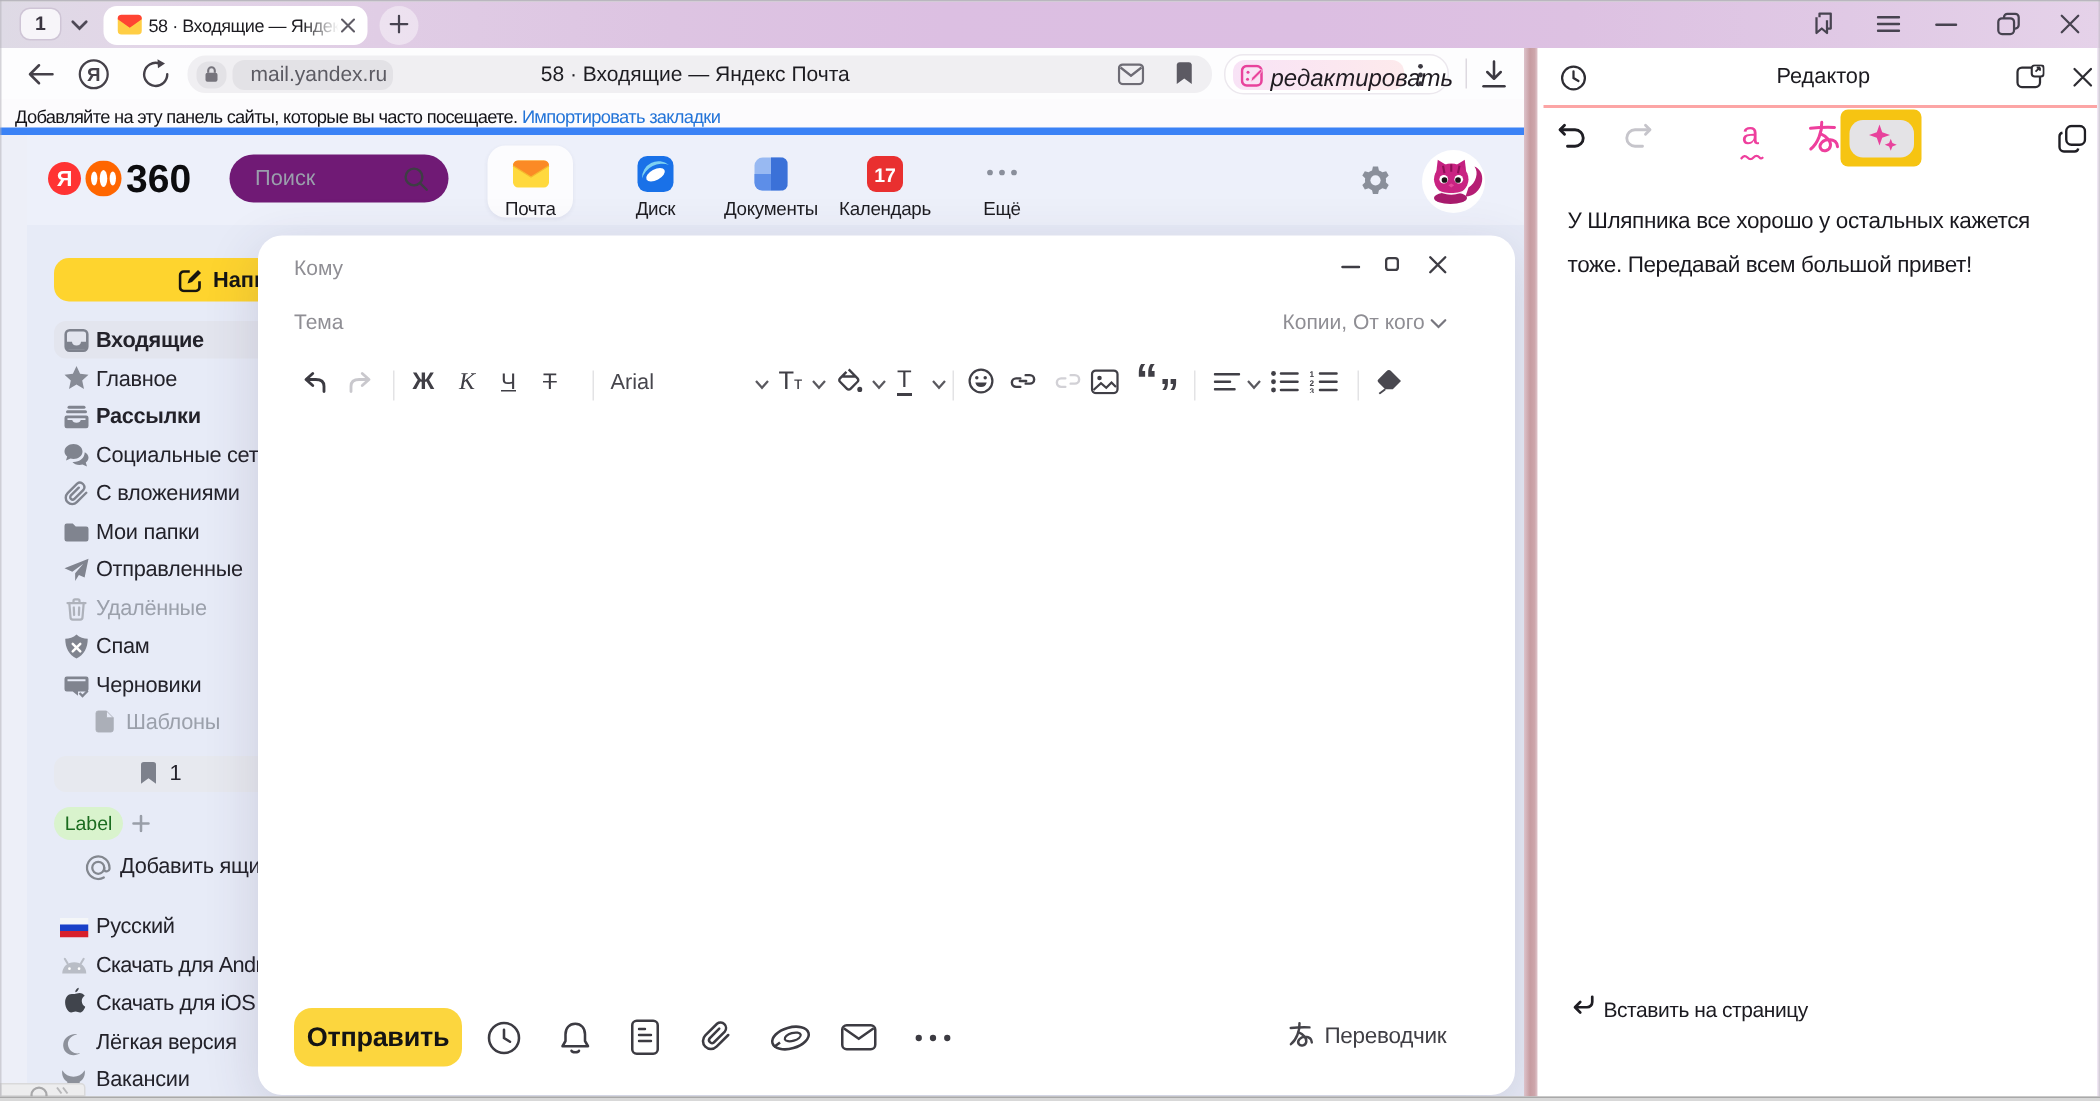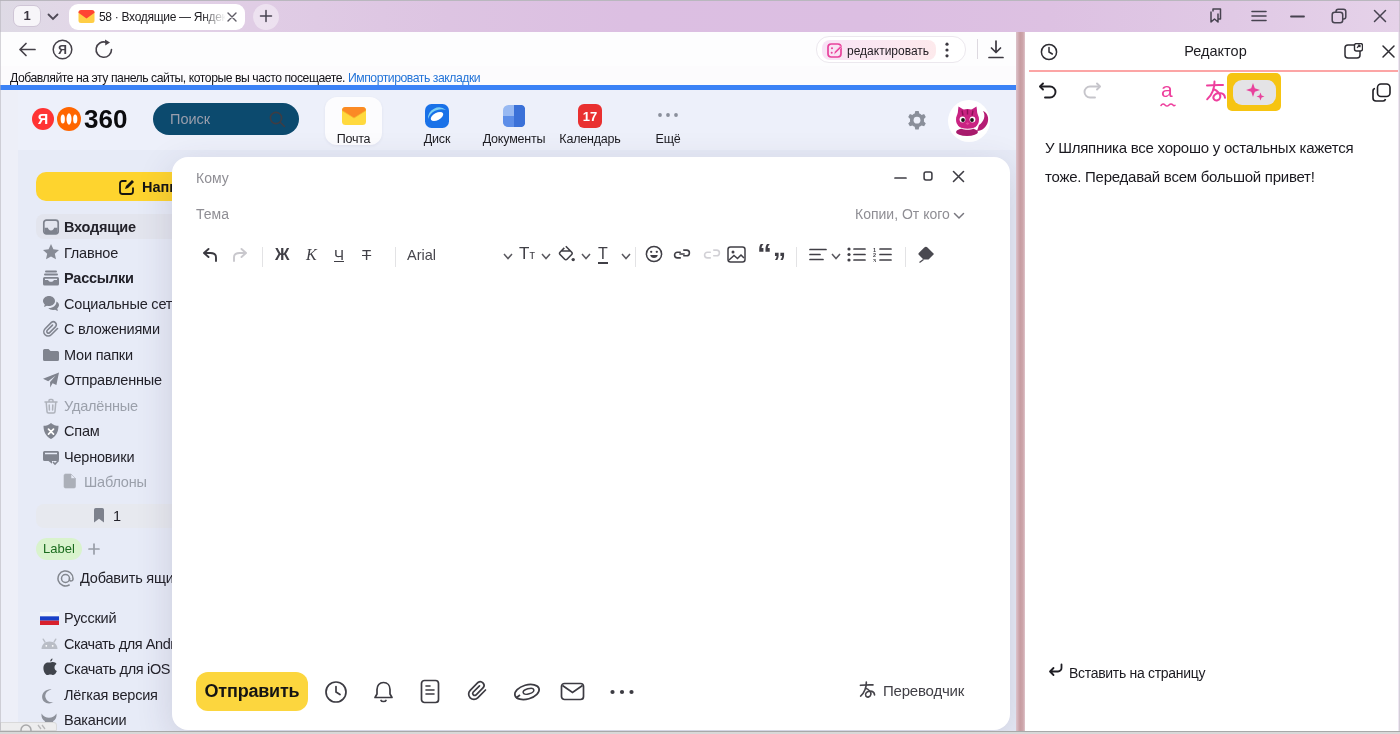--- a/index.html
+++ b/index.html
@@ -14,29 +14,29 @@
 #tab { left:69px; top:4px; width:176px; height:26px; background:#fff; border-radius:9px; }
 #tab .ttl { position:absolute; left:30px; top:6px; width:128px; font-size:12px; letter-spacing:-.3px; color:#1c1b20; white-space:nowrap; overflow:hidden;
   -webkit-mask-image:linear-gradient(90deg,#000 80%,transparent 99%); }
 #newtab { left:253px; top:4px; width:26px; height:26px; background:rgba(255,255,255,.42); border-radius:50%; }
 #btoolbar { left:0; top:32px; width:1016px; height:34px; background:#fdfdfe; }
 #addrbar { left:125px; top:37px; width:683px; height:25px; background:#f0eff2; border-radius:12px; }
 .chip { position:absolute; background:#e3e2e6; border-radius:8px; }
 #addrtitle { position:absolute; left:235px; top:0px; width:207px; height:25px; text-align:center; line-height:25px; font-size:14px; color:#1d1c21; }
 #editbtn { left:816px; top:36px; width:150px; height:27px; background:#fff; border:1px solid #ece8ee; border-radius:13px; }
 #editchip { position:absolute; left:5px; top:3px; width:114px; height:20px; background:linear-gradient(90deg,#f8e3f6,#fdeaec); border-radius:8px; }
-#editchip span { position:absolute; left:25px; top:3.5px; font-size:12px; color:#201c22; }
+#editchip span { position:absolute; left:25px; top:3.5px; font-size:16px; color:#201c22;font-style:italic; }
 #bookbar { left:0; top:66px; width:1016px; height:24px; background:#fcfbfd; border-bottom:5px solid #3b82f6; font-size:13.5px; color:#141318; }
 #bookbar .t { position:absolute; left:10px; top:5px; letter-spacing:-.45px; font-size:12.2px; }
 #bookbar a { color:#2374d8; text-decoration:none; }
 #mailbg { left:0; top:90px; width:1016px; height:641px; background:#e7ebf7; }
 #gutter { left:0; top:90px; width:18px; height:641px; background:#edeff8; }
 #mailheader { left:18px; top:90px; width:998px; height:60px; background:#edf0fa; }
 #l360 { left:84px; top:104px; font-size:26px; font-weight:700; color:#0c0c0e; }
-#searchbox { left:153px; top:103px; width:146px; height:32px; background:#0c4a6e; border-radius:16px; }
+#searchbox { left:153px; top:103px; width:146px; height:32px; background:#701a75; border-radius:16px; }
 #searchbox span { position:absolute; left:17px; top:8px; font-size:14.5px; color:#9a9eac; }
 .applbl { position:absolute; top:132px; font-size:12.5px; color:#1d1c21; text-align:center; letter-spacing:-.2px; }
 #pochtatile { left:325px; top:97px; width:57px; height:48px; background:#fcfcfe; border-radius:12px; box-shadow:0 1px 3px rgba(60,60,100,.07); }
 .srow { position:absolute; left:64px; font-size:14.5px; color:#23222a; white-space:nowrap; letter-spacing:-.2px; }
 .srow.b { font-weight:700; }
 .srow.gray { color:#9ba0ab; }
 #rowinbox { left:36px; top:214px; width:136px; height:25px; background:#e3e5ee; border-radius:8px 0 0 8px; }
 #rowbm { left:36px; top:504px; width:136px; height:24px; background:#e7e9ef; border-radius:8px 0 0 8px; }
 #composebtn { left:36px; top:172px; width:136px; height:29px; background:#fed42e; border-radius:10px 0 0 10px; }
 #composebtn span { position:absolute; left:106px; top:7px; font-size:14.5px; font-weight:700; color:#141414; }
@@ -107,20 +107,37 @@
       <path d="M17 7.5 L2 7.5 M8 1.5 L2 7.5 L8 13.5" fill="none" stroke="#454149" stroke-width="1.7" stroke-linecap="round" stroke-linejoin="round"></path>
     </svg>
   <svg class="ic" style="left:52px;top:39px;" width="21" height="21" viewBox="0 0 21 21">
       <circle cx="10.5" cy="10.5" r="9.3" fill="none" stroke="#454149" stroke-width="1.5"></circle>
       <text x="10.5" y="15" font-family="Liberation Sans" font-size="12.5" font-weight="700" fill="#454149" text-anchor="middle">Я</text>
     </svg>
   <svg class="ic" style="left:94px;top:39px;" width="20" height="21" viewBox="0 0 20 21">
       <path d="M17.5 10.5 A 7.7 7.7 0 1 1 12 3.2" fill="none" stroke="#454149" stroke-width="1.6" stroke-linecap="round"></path>
       <path d="M11 0.5 L16 3.4 L11.3 6.5 Z" fill="#454149"></path>
     </svg>
+  <div class="abs" id="addrbar">
+    <div class="chip" style="left:6px;top:3.5px;width:20px;height:18px;"></div>
+    <svg style="position:absolute;left:11px;top:7px;" width="10" height="11" viewBox="0 0 10 11">
+        <rect x="1" y="4.5" width="8" height="6" rx="1.3" fill="#76747c"></rect>
+        <path d="M2.8 4.5 L2.8 3 A2.2 2.2 0 0 1 7.2 3 L7.2 4.5" fill="none" stroke="#76747c" stroke-width="1.4"></path>
+      </svg>
+    <div class="chip" style="left:30px;top:2.5px;width:107px;height:20px;"></div>
+    <span style="position:absolute;left:42px;top:3.5px;font-size:14px;color:#5c5b63;">mail.yandex.ru</span>
+    <div id="addrtitle">58 · Входящие — Яндекс Почта</div>
+    <svg style="position:absolute;left:620px;top:5px;" width="18" height="15" viewBox="0 0 18 15">
+        <rect x="1" y="1" width="16" height="13" rx="2.5" fill="none" stroke="#6e6c75" stroke-width="1.5"></rect>
+        <path d="M2 3 L9 8.5 L16 3" fill="none" stroke="#6e6c75" stroke-width="1.5"></path>
+      </svg>
+    <svg style="position:absolute;left:658px;top:4px;" width="13" height="16" viewBox="0 0 13 16">
+        <path d="M1.5 2 A2 2 0 0 1 3.5 0.5 L9.5 0.5 A2 2 0 0 1 11.5 2 L11.5 15 L6.5 11.3 L1.5 15 Z" fill="#5c5a63"></path>
+      </svg>
+  </div>
   <div class="abs" id="editbtn">
     <div id="editchip">
       <svg style="position:absolute;left:5px;top:2.5px;" width="15" height="15" viewBox="0 0 15 15">
           <rect x="1" y="1" width="13" height="13" rx="3.2" fill="none" stroke="#e8429c" stroke-width="1.7"></rect>
           <circle cx="5" cy="5.2" r="1" fill="#e8429c"></circle>
           <circle cx="4.7" cy="9.8" r="1" fill="#e8429c"></circle>
           <path d="M7 11.5 L7.6 8.8 L12.8 3.6 A0.9 0.9 0 0 1 14.1 4.9 L8.9 10.1 Z" fill="#e8429c" stroke="#fde" stroke-width="0.5"></path>
         </svg>
       <span>редактировать</span>
     </div>

